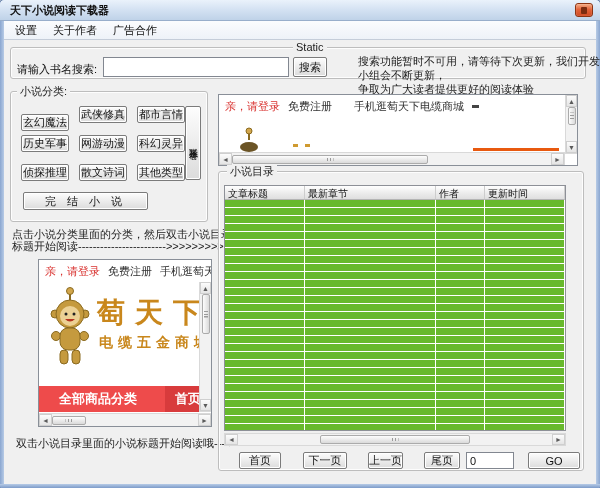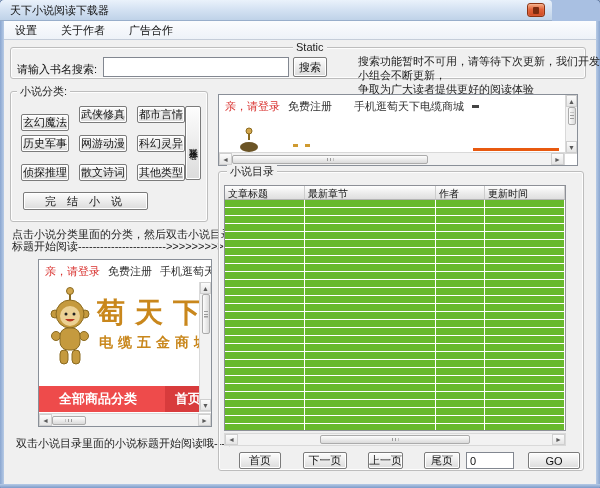--- a/index.html
+++ b/index.html
@@ -5,44 +5,44 @@
   * { margin:0; padding:0; box-sizing:border-box; font-family:"Liberation Sans", sans-serif; }
   html,body { background:#fff; }
   .window {
     position:relative; width:600px; height:488px;
     background:#a9c0e2; border-radius:4px 4px 2px 2px;
     box-shadow:0 0 0 1px #4a6591, 2px 3px 8px rgba(0,0,0,.35);
     overflow:hidden;
   }
   
   .titlebar {
-    position:absolute; left:0; top:0; width:552px; height:21px;
+    position:absolute; left:0; top:0; width:600px; height:21px;
     background:linear-gradient(#eaf2fb,#d3e1f2 50%,#bfd2e8);
     border-bottom:1px solid #98aecb; border-radius:4px 4px 0 0;
-    display:flex; align-items:center;
+    display:flex; align-items:center;font-weight:bold;
   }
   .title-text { font-size:11px; color:#111; padding-left:10px; }
   .close-btn {
     position:absolute; right:7px; top:3px; width:18px; height:14px;
     background:linear-gradient(#f6b08a,#e2633a 45%,#cf4a22);
     border:1px solid #8c3413; border-radius:3px;
     display:flex; align-items:center; justify-content:center;
     box-shadow:inset 0 0 1px rgba(255,255,255,.7);
   }
   .close-glyph { width:6px; height:7px; background:#7c2c10; border-radius:1px; }
   .border-l,.border-r { position:absolute; top:21px; bottom:0; width:4px;
     background:linear-gradient(90deg,#8aa6d0,#b7cbe6); }
   .border-l { left:0; } .border-r { right:0; background:linear-gradient(90deg,#b7cbe6,#8aa6d0); }
   .border-b { position:absolute; left:0; right:0; bottom:0; height:4px;
     background:linear-gradient(#b7cbe6,#7d9bc9); }
   .client { position:absolute; left:4px; top:21px; right:4px; bottom:4px; background:#f0f0f0; }
   .menubar {
     position:absolute; left:4px; top:21px; right:4px; height:19px;
     background:linear-gradient(#fbfcfe,#eef2f8); border-bottom:1px solid #c5cdd9;
-    display:flex; align-items:center; gap:10px; padding-left:4px;
+    display:flex; align-items:center; gap:2px; padding-left:4px;
   }
   .menu-item { font-size:11px; color:#111; padding:2px 7px; }
 
   
   .groupbox { position:absolute; border:1px solid #bdbdbd; border-radius:3px;
     box-shadow:inset 0 0 0 1px #fdfdfd; }
   .gb-label { position:absolute; top:-7px; font-size:11px; color:#222;
     background:#f0f0f0; padding:0 3px; line-height:12px; white-space:nowrap; }
   .btn {
     position:absolute; font-size:11px; color:#111; 

